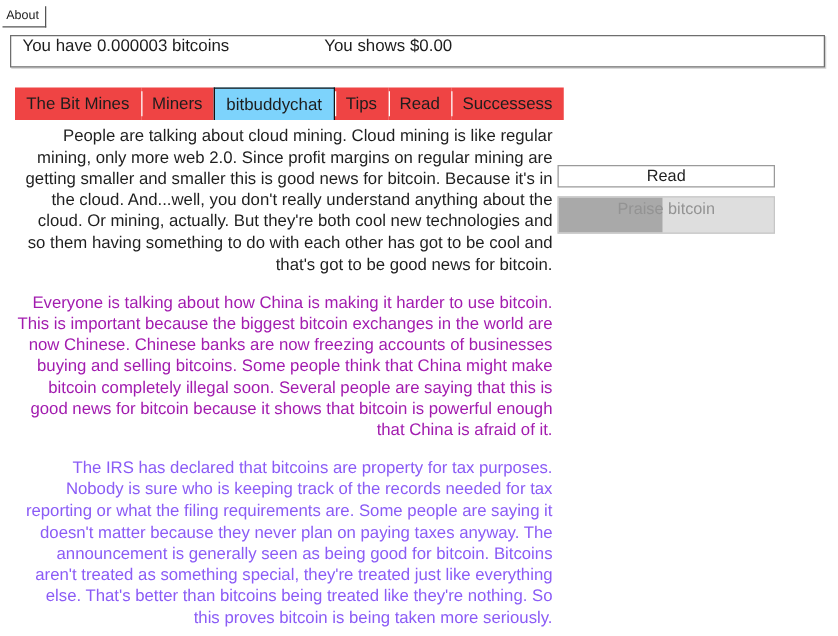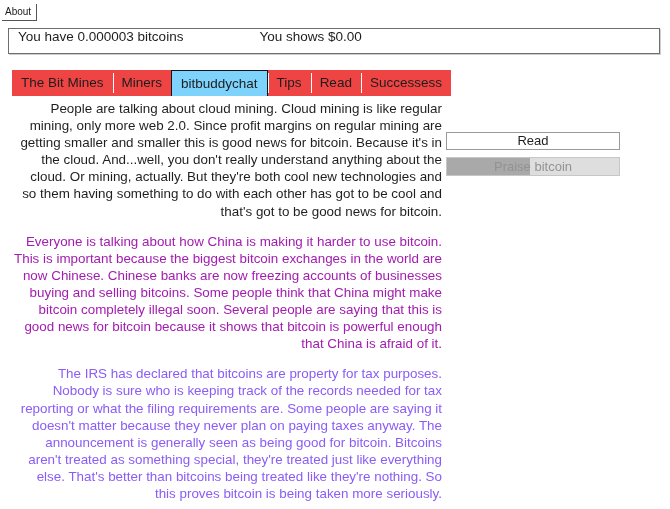--- a/index.html
+++ b/index.html
@@ -139,21 +139,21 @@
     text-align: center;
     cursor: pointer;
     padding: 0;
     display: block;
     margin-top: 27px;
   }
   #praise-button {
     position: relative;
     margin-top: 7px;
     width: 174px;
-    height: 19px;
+    height: 30px;
     box-sizing: border-box;
     border: 1px solid #c6c6c6;
     background: #dedede;
     overflow: hidden;
     cursor: pointer;
   }
   #praise-progress-fill {
     position: absolute;
     left: 0; top: 0; bottom: 0;
     width: 48%;

